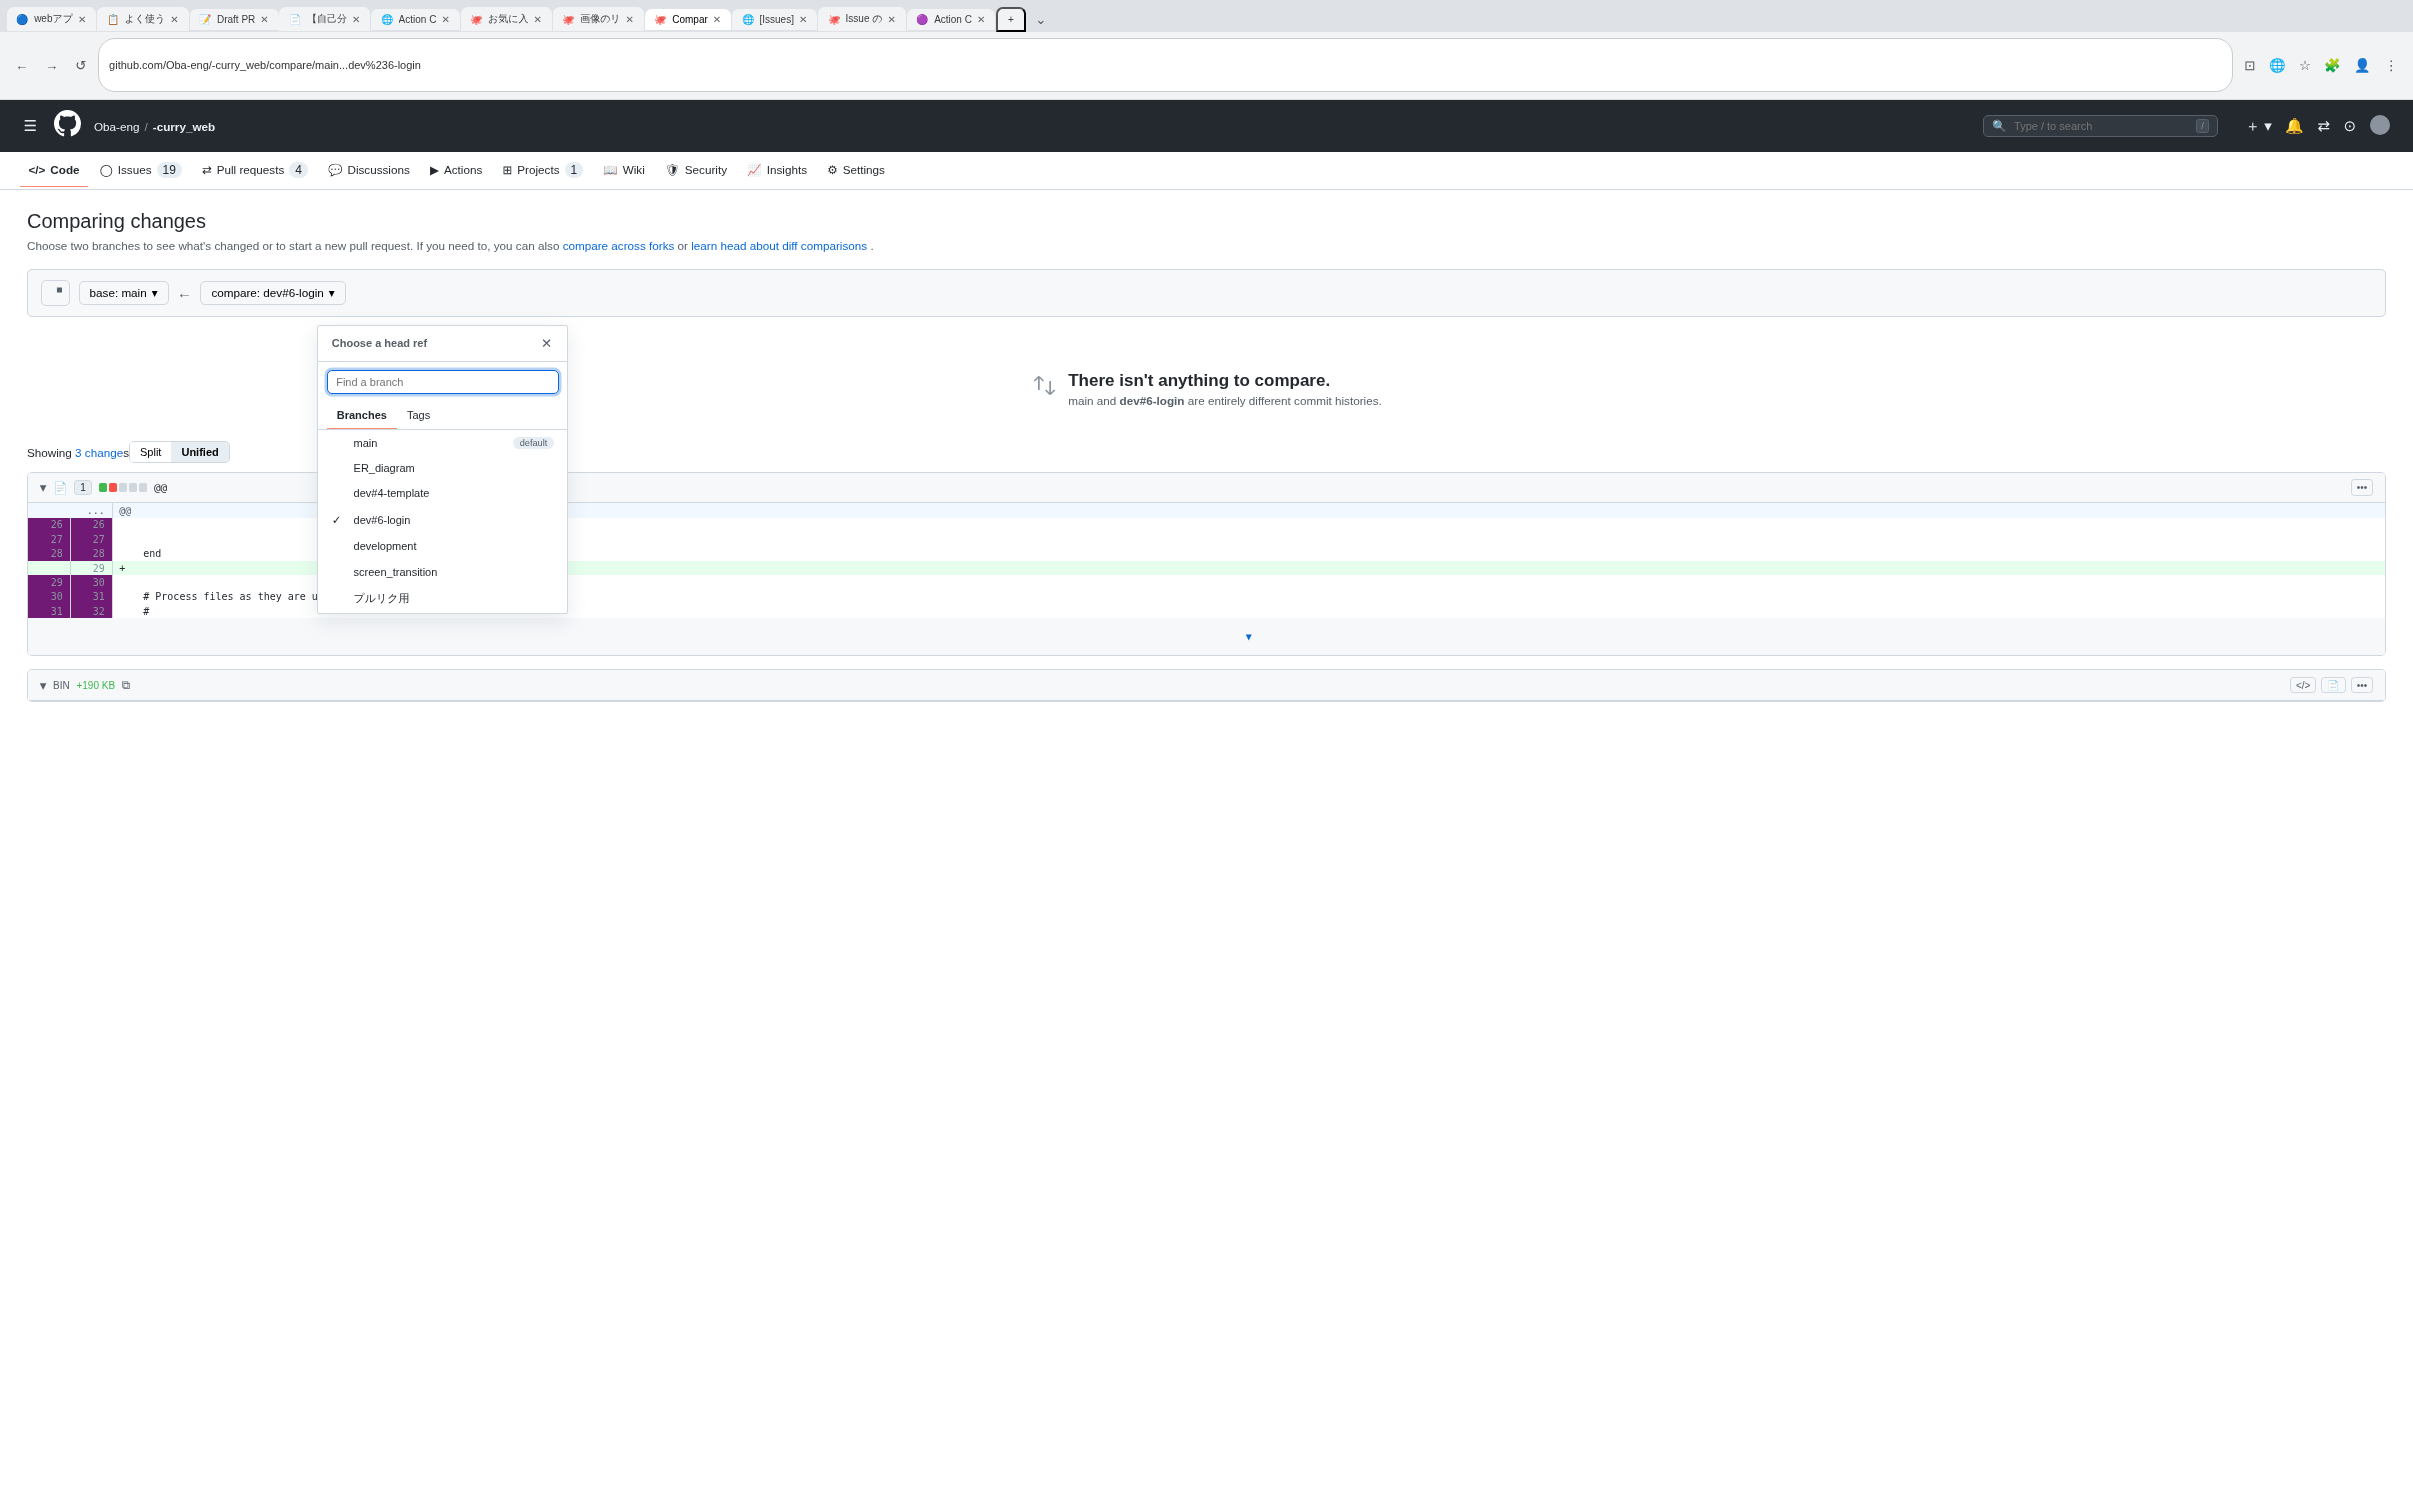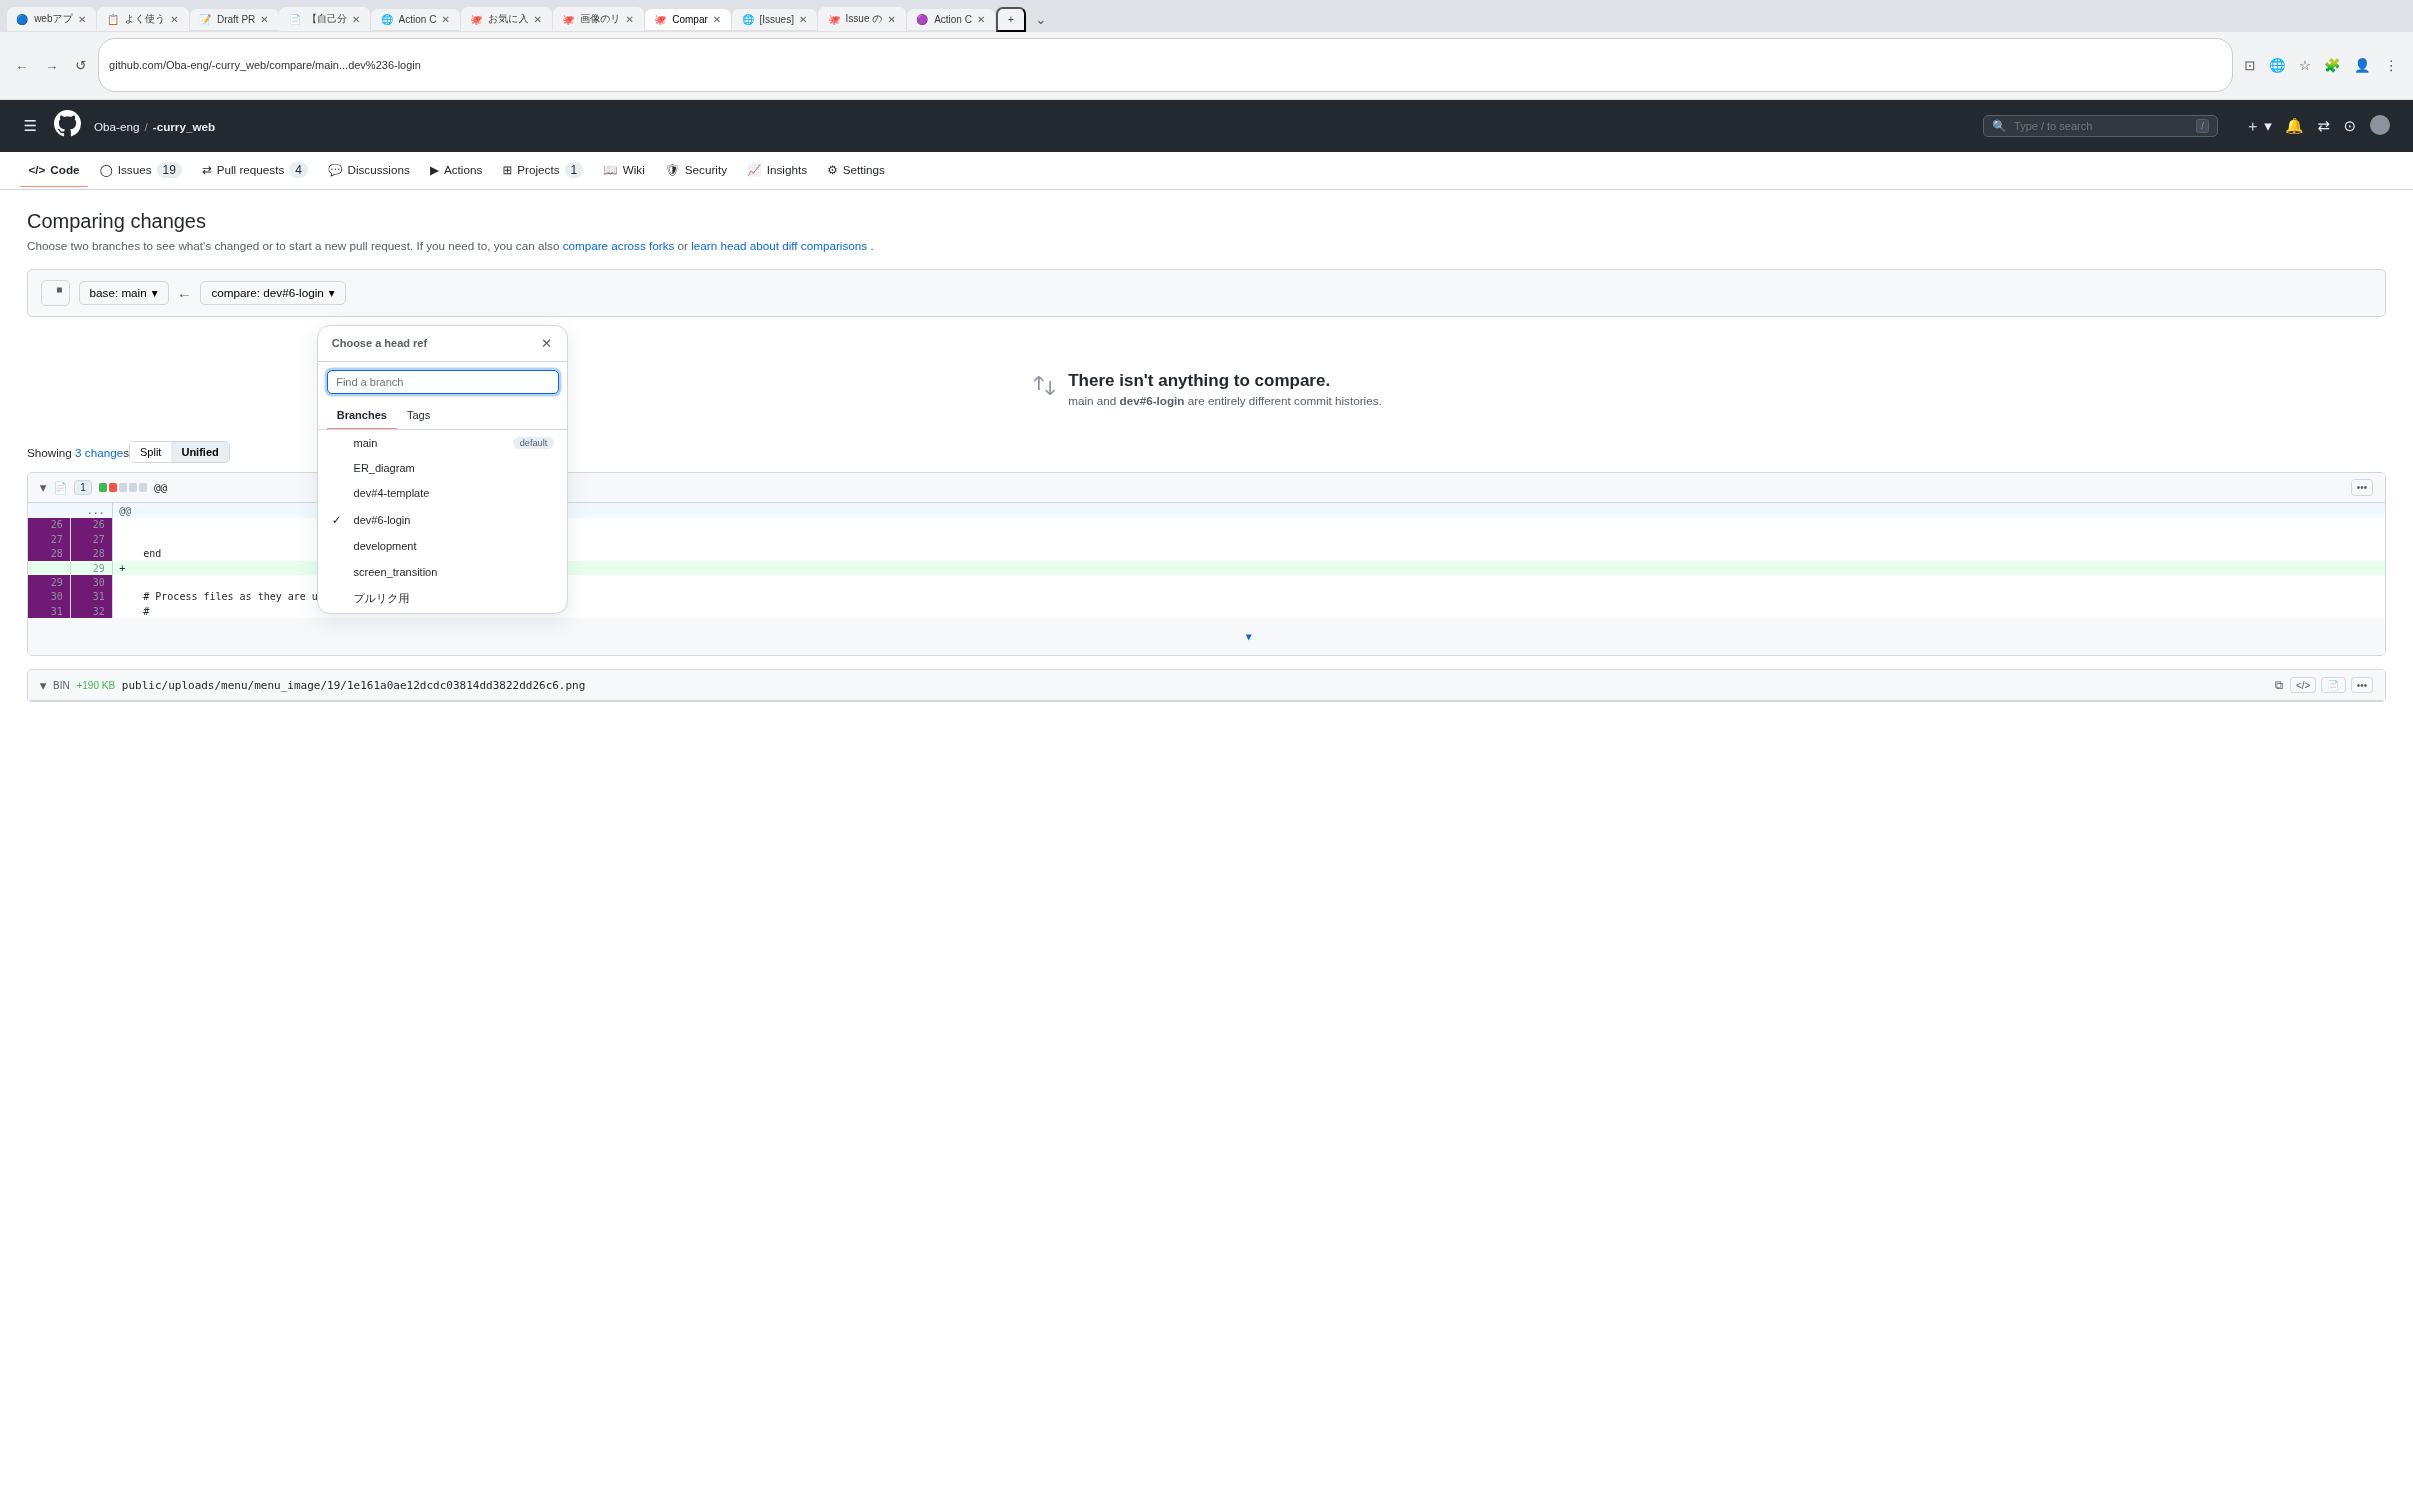--- a/index.html
+++ b/index.html
@@ -43,21 +43,21 @@
     
     .main-content { padding: 20px 27px; }
     .page-title { font-size: 20px; font-weight: 400; margin-bottom: 6.7px; }
     .page-desc { font-size: 11.7px; color: #57606a; margin-bottom: 17px; }
     .page-desc a { color: #0969da; text-decoration: none; }
 
     
     .compare-bar { display: flex; align-items: center; gap: 8.4px; border: 0.8px solid #d0d7de; border-radius: 5px; padding: 10px 13.4px; background: #f6f8fa; position: relative; }
     .compare-btn { display: flex; align-items: center; gap: 5px; background: #f6f8fa; border: 0.8px solid #d0d7de; border-radius: 5px; padding: 4.2px 10px; font-size: 11.7px; cursor: pointer; }
     .swap-btn { background: none; border: 0.8px solid #d0d7de; border-radius: 5px; padding: 3.4px 6.7px; cursor: pointer; color: #57606a; }
-    .dropdown-panel { position: absolute; top: 44px; left: 117px; background: #fff; border: 0.8px solid #d0d7de; border-radius: 13px; box-shadow: 0 6.7px 20px rgba(140,149,159,0.2); z-index: 100; width: 251px; }
+    .dropdown-panel { position: absolute; top: 44px; left: 117px; background: #fff; border: 0.8px solid #d0d7de; border-radius: 2px; box-shadow: 0 6.7px 20px rgba(140,149,159,0.2); z-index: 100; width: 251px; }
     .dropdown-header { display: flex; align-items: center; justify-content: space-between; padding: 8.4px 13.4px; border-bottom: 0.8px solid #d0d7de; }
     .dropdown-title { font-size: 11px; font-weight: 600; color: #57606a; }
     .dropdown-close { background: none; border: none; cursor: pointer; color: #57606a; font-size: 13.4px; padding: 1.7px; }
     .dropdown-search { padding: 8.4px; }
     .dropdown-search input { width: 100%; border: 0.8px solid #0969da; border-radius: 5px; padding: 5px 8.4px; font-size: 11px; outline: none; box-shadow: 0 0 0 2.5px rgba(9,105,218,0.3); }
     .dropdown-tabs { display: flex; border-bottom: 0.8px solid #d0d7de; padding: 0 8.4px; }
     .dropdown-tab { padding: 6.7px 10px; font-size: 11px; cursor: pointer; border-bottom: 1.7px solid transparent; }
     .dropdown-tab.active { border-bottom-color: #fd8c73; font-weight: 600; }
     .dropdown-list { max-height: 210px; overflow-y: auto; }
     .dropdown-item { display: flex; align-items: center; gap: 8.4px; padding: 6.7px 13.4px; font-size: 11px; cursor: pointer; }
@@ -417,21 +417,20 @@
           </tr>
         </tbody>
       </table>
     </div>
 
     <div class="diff-file">
       <div class="diff-file-header">
         <button class="expand-btn">▾</button>
         <span style="font-size:10px;color:#57606a;">BIN</span>
         <span style="font-size:10px;color:#3fb950;">+190 KB</span>
-        <span class="filename">public/uploads/menu/menu_image/19/1e161a0ae12dcdc03814dd3822dd26c6.png</span>
         <span style="cursor:pointer;color:#57606a;">⧉</span>
         <div class="file-actions">
           <button class="file-action-btn">&lt;/&gt;</button>
           <button class="file-action-btn">📄</button>
           <button class="file-action-btn">•••</button>
         </div>
       </div>
     </div>
   </div>
 </div>

